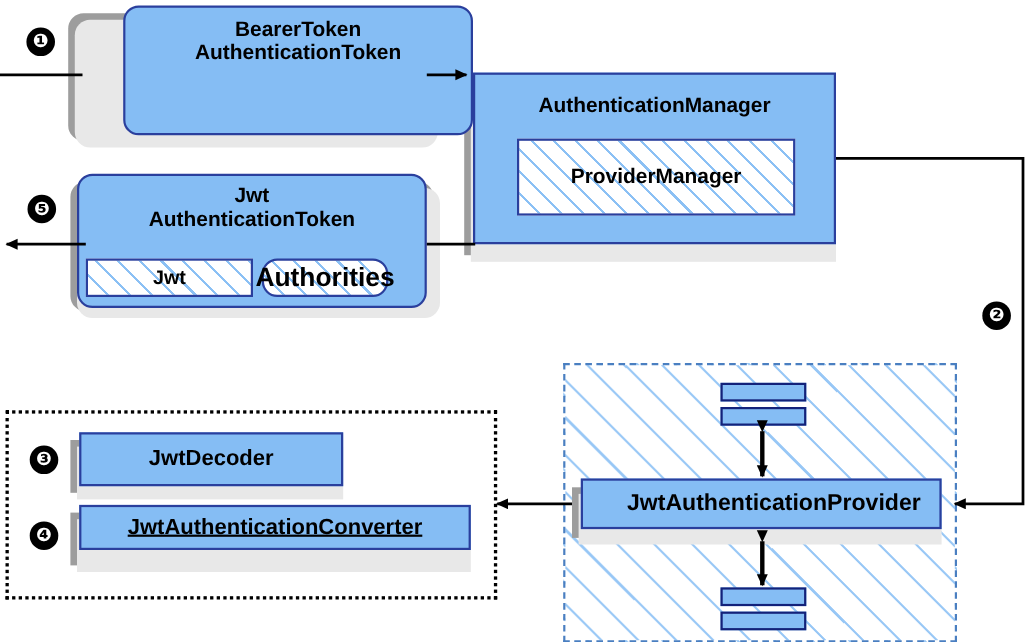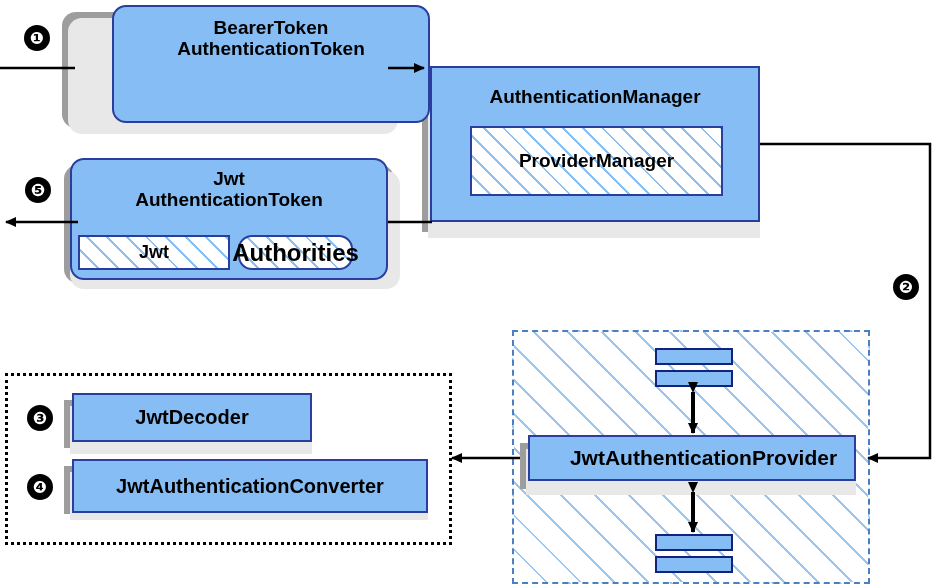--- a/index.html
+++ b/index.html
@@ -205,17 +205,17 @@
   <div class="dotted-zone" style="left:5px; top:373px; width:447px; height:172px;"></div>
 
   <div class="shadow shadow-dark" style="left:64px; top:400px; width:242px; height:48px;"></div>
   <div class="shadow shadow-light" style="left:70px; top:406px; width:242px; height:48px;"></div>
   <div class="node" style="left:72px; top:393px; width:240px; height:49px; font-size:20px;">
     <span>JwtDecoder</span>
   </div>
 
   <div class="shadow shadow-dark" style="left:64px; top:466px; width:358px; height:48px;"></div>
   <div class="shadow shadow-light" style="left:70px; top:472px; width:358px; height:48px;"></div>
-  <div class="node" style="left:72px; top:459px; width:356px; height:54px; font-size:20px;">
+  <div class="node" style="left:72px; top:459px; width:356px; height:41px; font-size:20px;text-decoration:underline;">
     <span>JwtAuthenticationConverter</span>
   </div>
 
 </div>
 
 </body></html>

